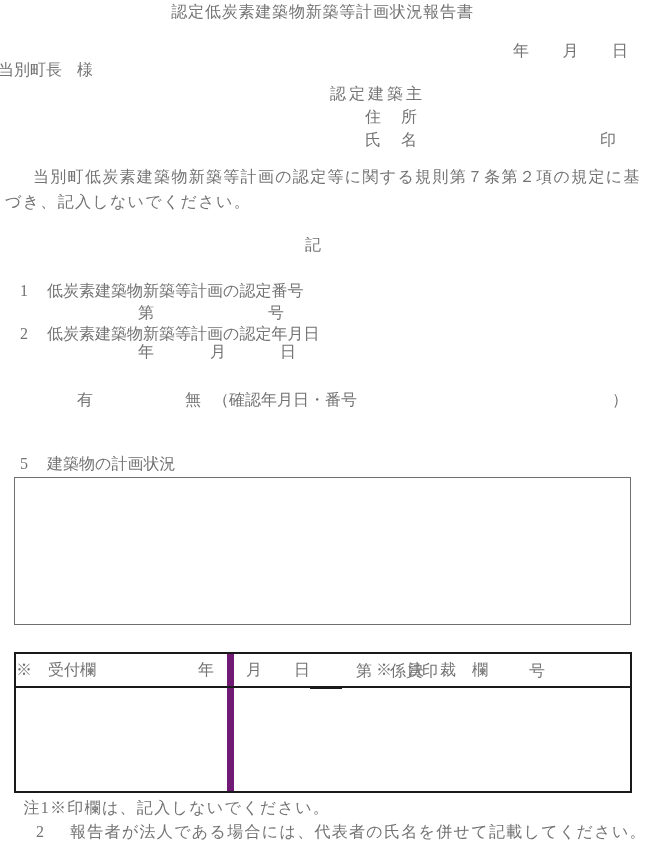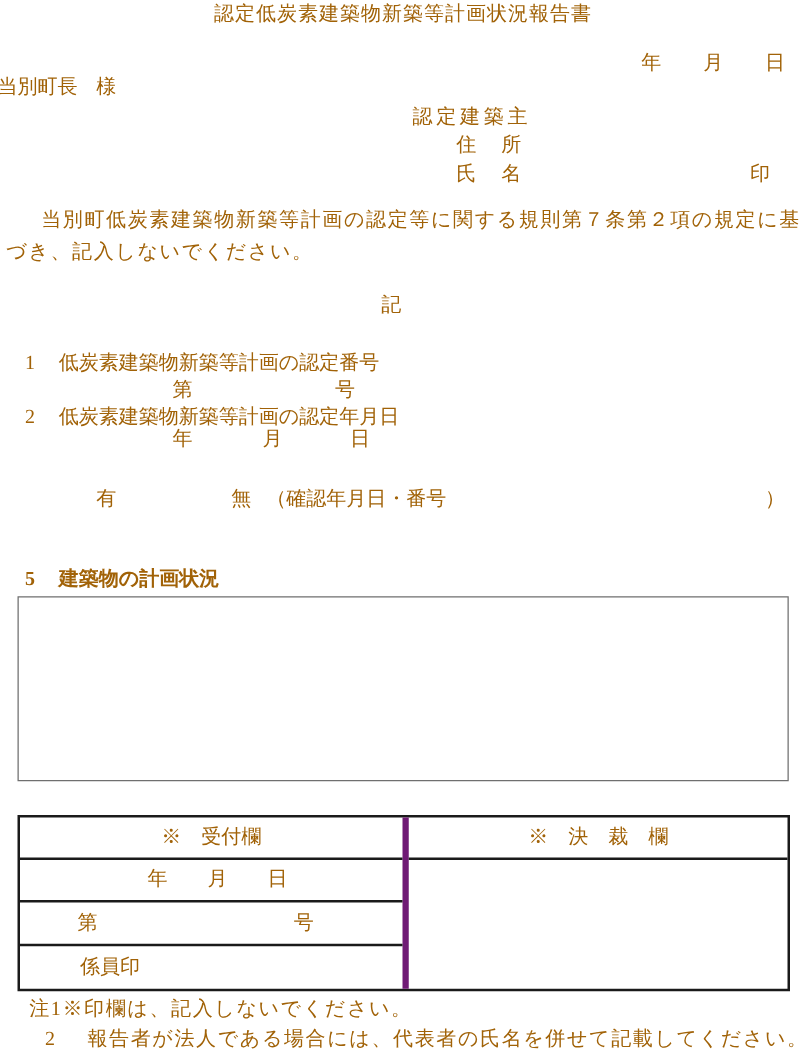--- a/index.html
+++ b/index.html
@@ -3,21 +3,21 @@
 <meta charset="utf-8">
 <style>
   html,body { margin:0; padding:0; background:#ffffff; }
   .page {
     position:relative;
     width:645px;
     height:842px;
     background:#ffffff;
     overflow:hidden;
     font-family:"Liberation Serif","DejaVu Serif",serif;
-    color:#a16207;
+    color:#737373;
     font-size:16px;
   }
   .abs { position:absolute; white-space:pre; line-height:18px; }
   .ls  { letter-spacing:1.3px; }
   .title { width:645px; text-align:center; letter-spacing:0.8px; }
   .no { display:inline-block; width:27px; }
   .note-no { display:inline-block; width:45px; }
   .plan-box {
     position:absolute; left:14px; top:477px;
     width:617px; height:148px;
@@ -26,23 +26,23 @@
     background:#ffffff;
   }
   .stamp-table {
     position:absolute; left:14px; top:652px;
     width:618px; height:141px;
     border:2px solid #1a1a1a;
     box-sizing:border-box;
     display:flex;
   }
   .tcol-left {
-    width:311px; box-sizing:border-box;
-    border-right:5px solid #701a75;
-    display:flex; flex-direction:column;
+    width:218px; box-sizing:border-box;
+    border-right:7px solid #701a75;
+    display:flex; flex-direction:row;
   }
   .tcol-right { flex:1; display:flex; flex-direction:column; }
   .tcell { box-sizing:border-box; position:relative; white-space:pre; }
   .bb { border-bottom:2px solid #1a1a1a; }
   .h-head  { height:34px; line-height:32px; }
   .h-row2  { height:34px; line-height:32px; }
   .h-row3  { height:35px; line-height:33px; }
   .h-row4  { height:34px; line-height:34px; }
   .center { text-align:center; }
   .cellspan { position:absolute; top:0; }
@@ -80,21 +80,21 @@
   <span class="abs" style="top:343px;left:210px;">月</span>
   <span class="abs" style="top:343px;left:280px;">日</span>
 
 
   <span class="abs" style="top:391px;left:77px;">有</span>
   <span class="abs" style="top:391px;left:185px;">無</span>
   <span class="abs" style="top:391px;left:213px;">（確認年月日・番号</span>
   <span class="abs" style="top:391px;left:612px;">）</span>
 
 
-  <div class="abs" style="top:455px;left:20px;font-weight:bold;"><span class="no">5</span><span>建築物の計画状況</span></div>
+  <div class="abs" style="top:455px;left:20px;"><span class="no">5</span><span>建築物の計画状況</span></div>
 
   <div class="plan-box"></div>
 
   <div class="stamp-table">
     <div class="tcol-left">
       <div class="tcell bb h-head center"><span>※　受付欄</span></div>
       <div class="tcell bb h-row2" style="padding-left:102px;"><span>年　　月　　日</span></div>
       <div class="tcell bb h-row3">
         <span class="cellspan" style="left:46px;line-height:33px;">第</span>
         <span class="cellspan" style="left:219px;line-height:33px;">号</span>

